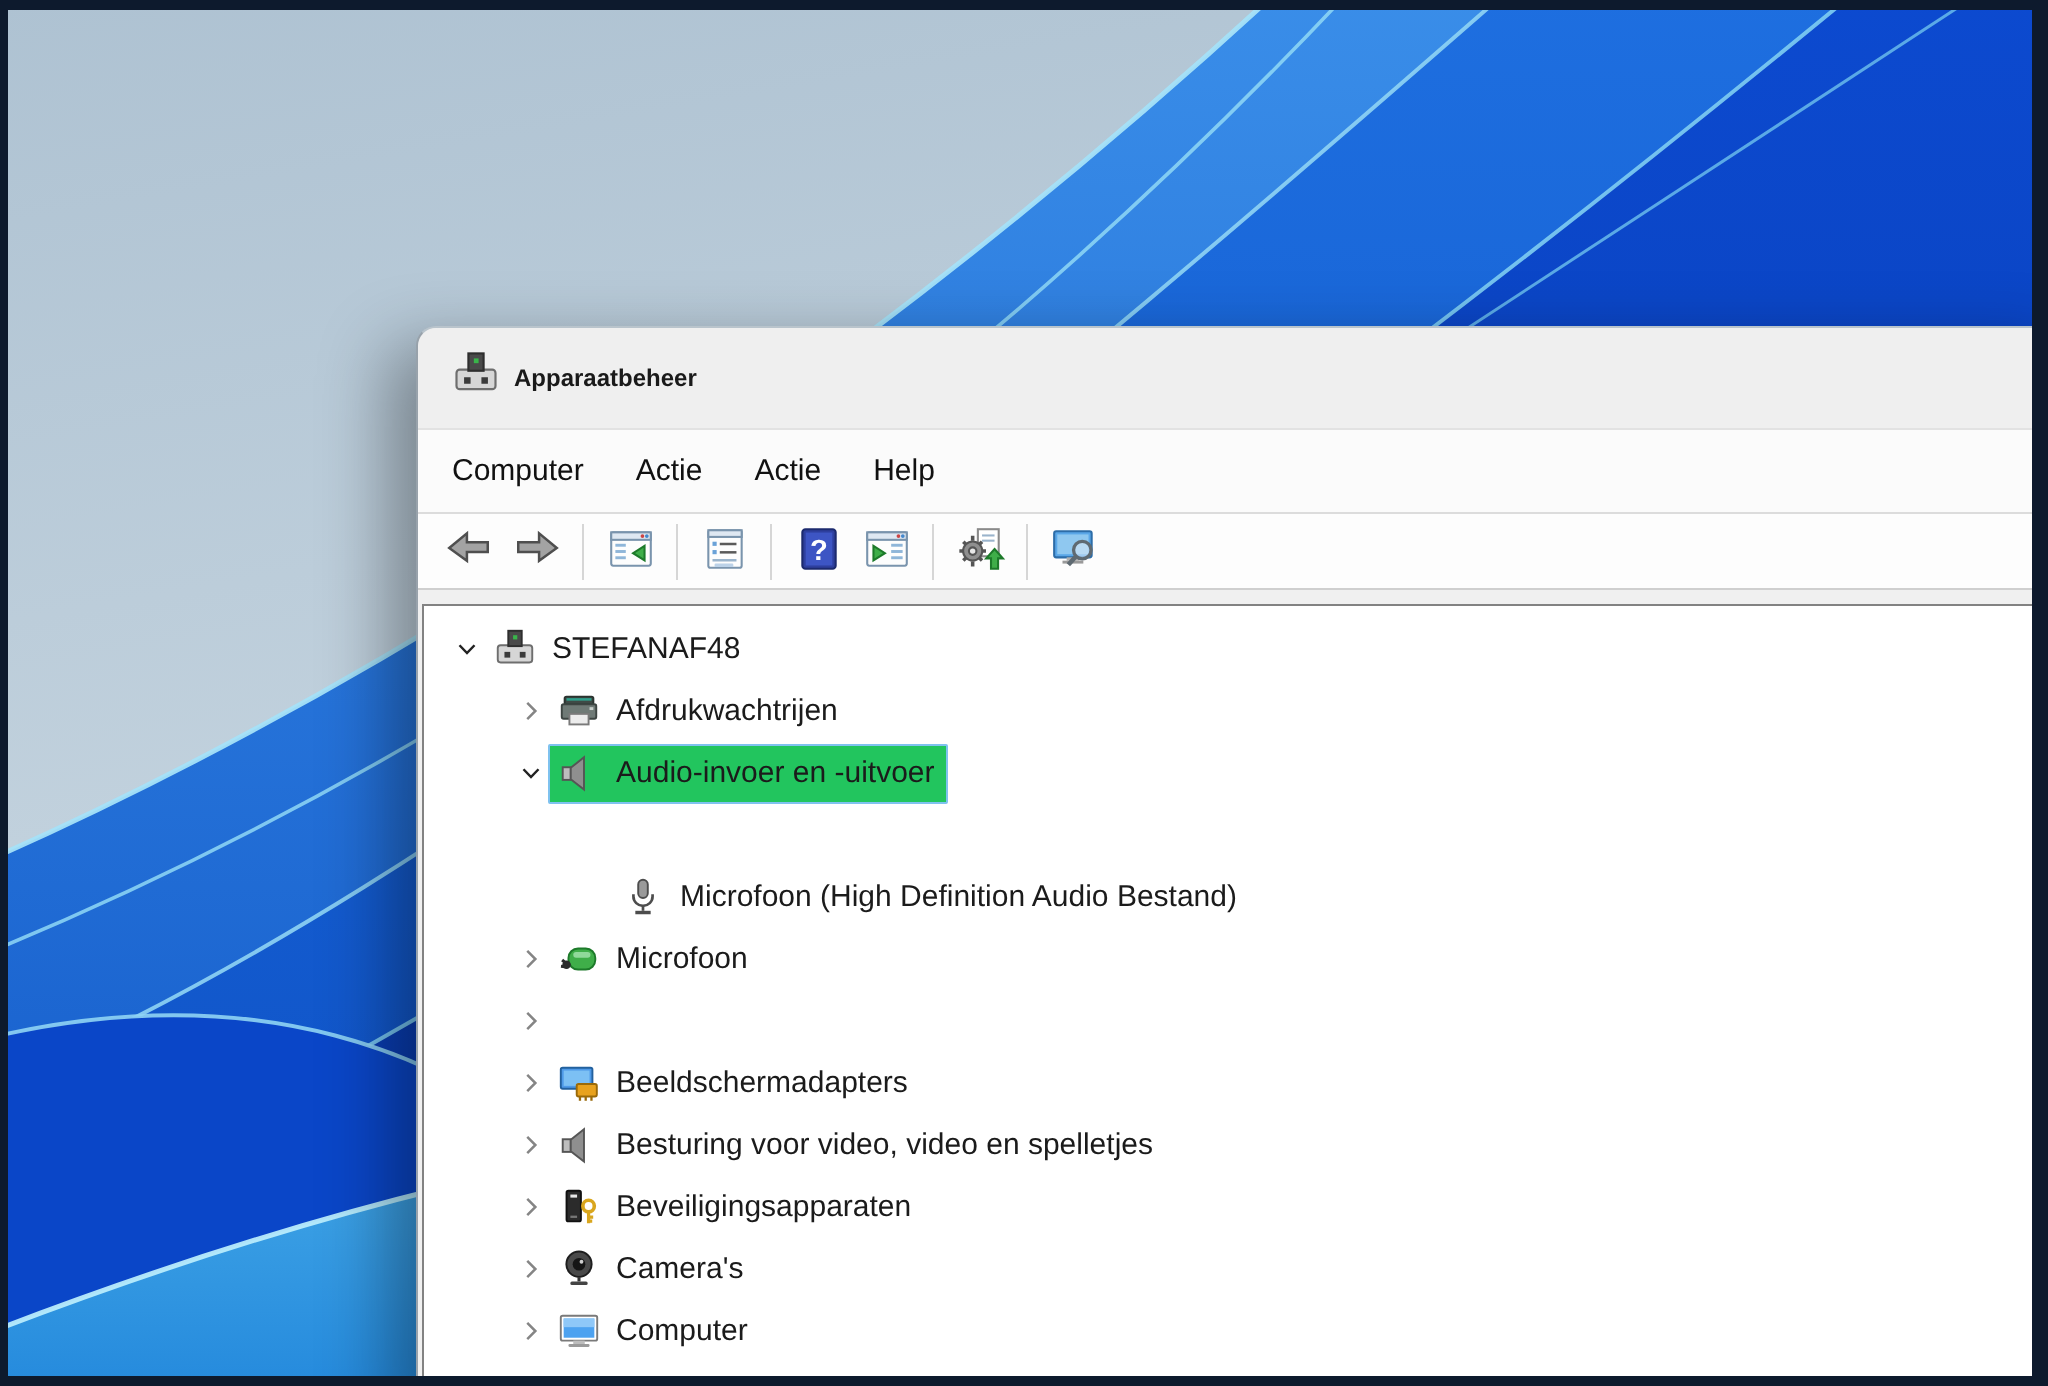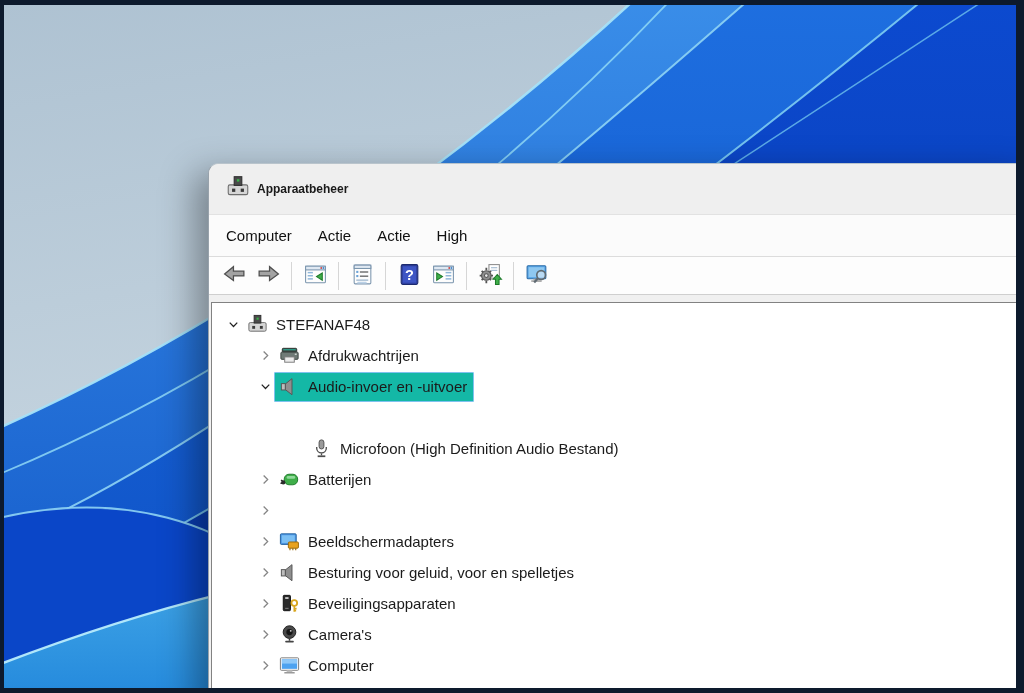--- a/index.html
+++ b/index.html
@@ -36,21 +36,21 @@
   .tb-btn svg{width:25px;height:25px;}
   .tb-sep{width:1px;height:28px;background:#d6d6d6;margin:0 6px;flex:0 0 auto;}
   .tree-outer{flex:1 1 auto;background:#f0f0f0;padding-left:2px;padding-top:7px;overflow:hidden;}
   .tree-panel{height:100%;background:#ffffff;border-top:1px solid #828282;border-left:1px solid #828282;padding-top:6px;overflow:hidden;}
 
   
   .tree-row{height:31px;display:flex;align-items:center;font-size:15px;color:#1b1b1b;white-space:nowrap;}
   .chev{width:18px;height:18px;flex:0 0 18px;display:flex;align-items:center;justify-content:center;}
   .chev svg{width:15px;height:15px;}
   .node{display:inline-flex;align-items:center;padding:2px 6px 2px 2px;border:1px solid transparent;border-radius:1px;}
-  .node.selected{background:#14b8a6;border-color:#7fc2ef;}
+  .node.selected{background:#22c55e;border-color:#7fc2ef;}
   .node .icon{width:24px;height:24px;display:inline-flex;align-items:center;justify-content:center;}
   .node .icon svg{width:23px;height:23px;}
   .node .lbl{margin-left:7px;}
 </style>
 </head>
 <body>
 
 <svg id="wallpaper" width="1024" height="693" viewBox="0 0 1024 693" preserveAspectRatio="none">
   <defs>
     <linearGradient id="sky" x1="0" y1="0" x2="0.25" y2="1">
@@ -99,21 +99,21 @@
           <rect x="11" y="4.8" width="2.2" height="2.2" fill="#39b54a"></rect>
           <rect x="6.5" y="13.5" width="3" height="3" fill="#3a3a3a"></rect>
           <rect x="14.5" y="13.5" width="3" height="3" fill="#3a3a3a"></rect>
         </svg></span>
     <span class="title-text">Apparaatbeheer</span>
   </div>
   <div class="menubar" id="menubar">
       <span class="menu-item">Computer</span>
       <span class="menu-item">Actie</span>
       <span class="menu-item">Actie</span>
-      <span class="menu-item">High</span>
+      <span class="menu-item">Help</span>
     </div>
   <div class="toolbar" id="toolbar">
       <button class="tb-btn">
         <span class="icon"><svg viewBox="0 0 24 24">
             <path d="M2.5 11.5 L11 4.5 v4.3 h10 v4.6 h-10 v4.3 Z" fill="#a3a3a3" stroke="#4f4f4f" stroke-width="1.2"></path>
           </svg></span>
       </button>
       <button class="tb-btn">
         <span class="icon"><svg viewBox="0 0 24 24">
             <path d="M21.5 11.5 L13 4.5 v4.3 H3 v4.6 h10 v4.3 Z" fill="#a3a3a3" stroke="#4f4f4f" stroke-width="1.2"></path>
@@ -272,21 +272,21 @@
           </span>
           <span class="node">
             <span class="icon">
               <svg viewBox="0 0 24 24">
                 <rect x="6.5" y="6.5" width="14" height="11" rx="5" fill="#3fae49" stroke="#1d7a2a"></rect>
                 <rect x="9" y="8.3" width="9" height="3" rx="1.5" fill="#9fe0a8" opacity="0.85"></rect>
                 <circle cx="5.5" cy="15" r="2.2" fill="#2b2b2b"></circle>
                 <path d="M3.2 12.5 L5 14 M2.6 15.8 L4.6 16" stroke="#2b2b2b" stroke-width="1.6"></path>
               </svg>
             </span>
-            <span class="lbl">Batterijen</span>
+            <span class="lbl">Microfoon</span>
           </span>
         </div>
         <div class="tree-row" style="padding-left: 44px;">
           <span class="chev">
             <svg viewBox="0 0 24 24">
               <path d="M9 5.5 l6.5 6.5 -6.5 6.5" fill="none" stroke="#858585" stroke-width="2"></path>
             </svg>
           </span>
         </div>
         <div class="tree-row" style="padding-left: 44px;">
@@ -313,21 +313,21 @@
               <path d="M9 5.5 l6.5 6.5 -6.5 6.5" fill="none" stroke="#858585" stroke-width="2"></path>
             </svg>
           </span>
           <span class="node">
             <span class="icon">
               <svg viewBox="0 0 24 24">
                 <rect x="3.5" y="9" width="4.2" height="6.6" fill="#bdbdbd" stroke="#555"></rect>
                 <path d="M7.7 9.3 L14.6 3.8 V20.6 L7.7 15.3 Z" fill="#8f8f8f" stroke="#555"></path>
               </svg>
             </span>
-            <span class="lbl">Besturing voor geluid, voor en spelletjes</span>
+            <span class="lbl">Besturing voor video, video en spelletjes</span>
           </span>
         </div>
         <div class="tree-row" style="padding-left: 44px;">
           <span class="chev">
             <svg viewBox="0 0 24 24">
               <path d="M9 5.5 l6.5 6.5 -6.5 6.5" fill="none" stroke="#858585" stroke-width="2"></path>
             </svg>
           </span>
           <span class="node">
             <span class="icon">

